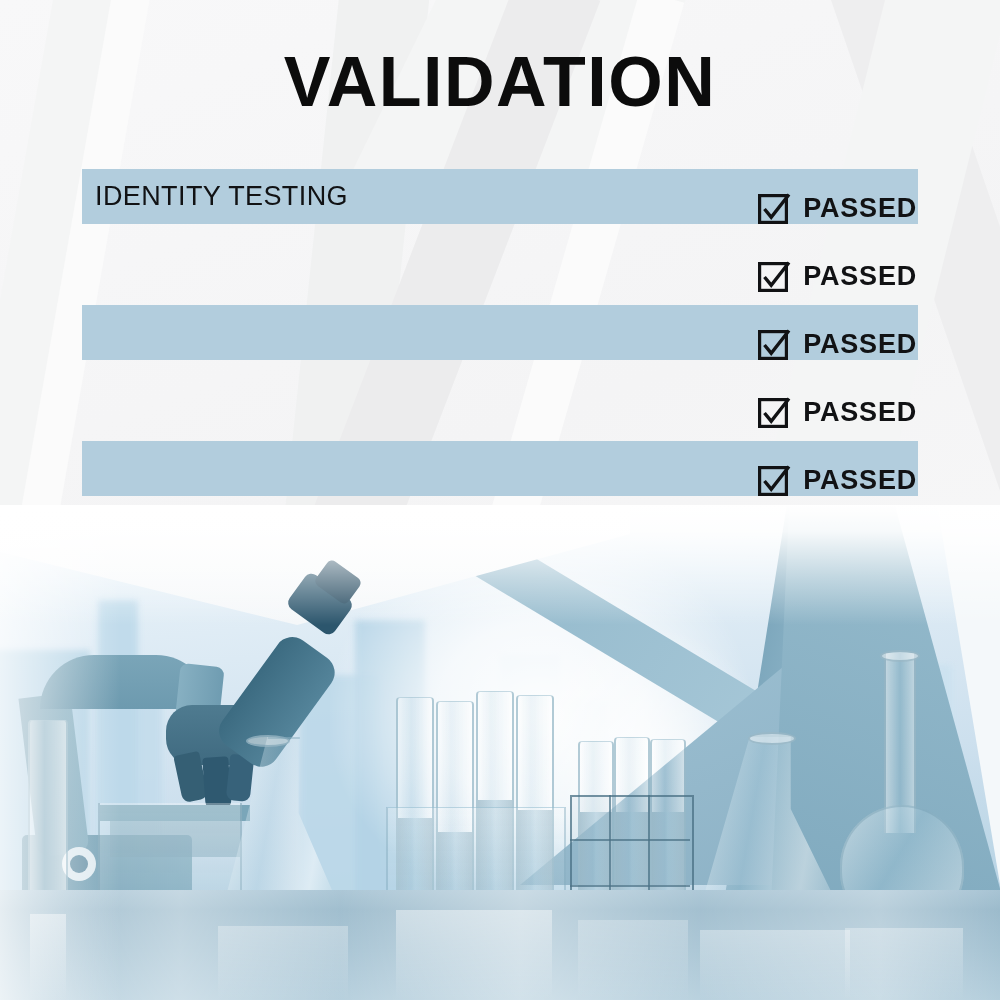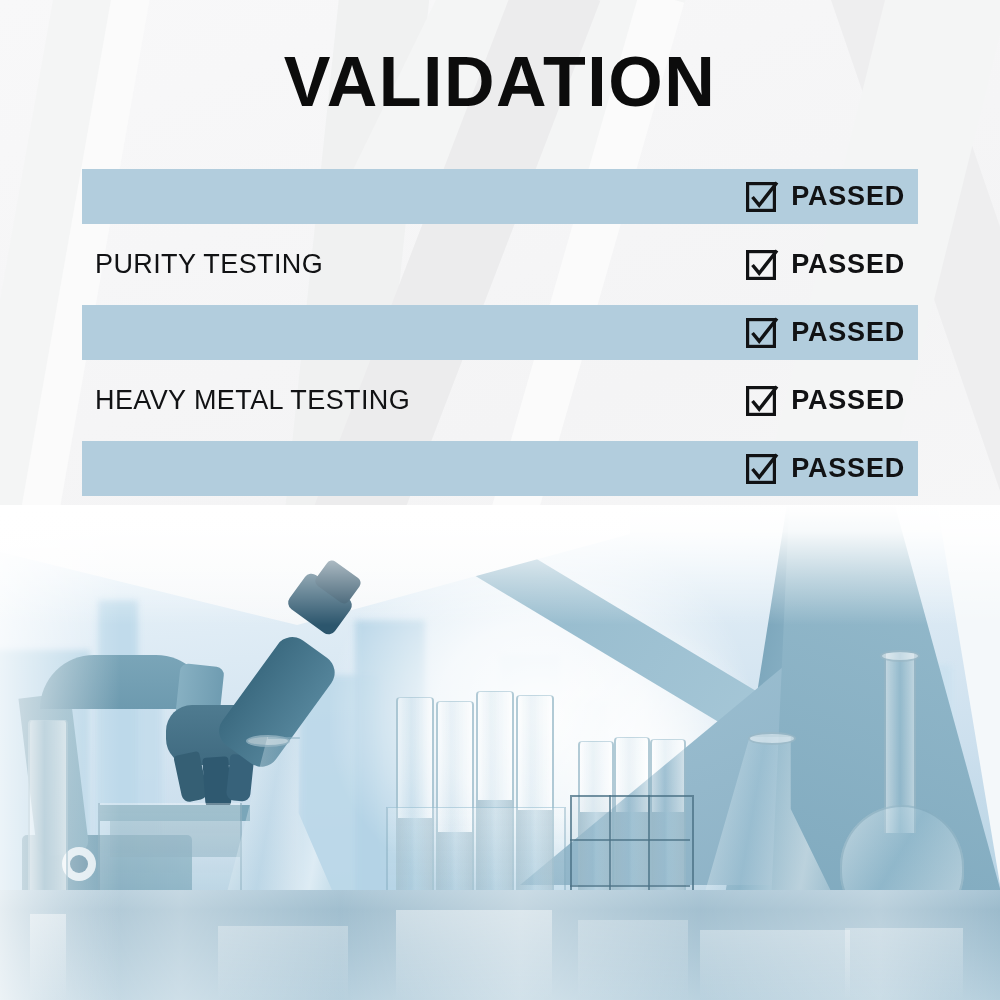--- a/index.html
+++ b/index.html
@@ -65,23 +65,23 @@
     font-size: 27px;
     font-weight: 500;
     letter-spacing: 0.4px;
     color: #111214;
     white-space: nowrap;
     margin-left: 13px;
   }
   .row.indent .row-label { margin-left: 22px; }
   .row-status {
     position: absolute;
-    right: 12px;
+    right: 0;
     display: flex;
-    align-items: center;
+    align-items: flex-end;
     height: 100%;
   }
   .checkbox {
     width: 30px;
     height: 30px;
     position: relative;
     overflow: visible;
     flex: 0 0 auto;
   }
   .checkbox svg { display: block; overflow: visible; }
@@ -194,33 +194,33 @@
 
   <div class="ribbon lighter" style="left:905px;top:-80px;width:120px;height:560px;transform:rotate(14deg);"></div>
 
   <div class="ribbon white" style="left:640px;top:-10px;width:46px;height:560px;transform:rotate(16deg);"></div>
 
   <div class="title">VALIDATION</div>
 
   <div class="rows">
 
     <div class="row band">
+      <span class="row-label">IDENTITY TESTING</span>
       <span class="row-status">
         <span class="checkbox">
           <svg width="30" height="30" viewBox="0 0 30 30">
             <rect x="1.6" y="1.6" width="26.8" height="26.8" fill="none" stroke="#111214" stroke-width="3.2"></rect>
             <path d="M6.5 15 L13.2 23.2 L31 0.5" fill="none" stroke="#111214" stroke-width="3.4" stroke-linecap="butt" stroke-linejoin="miter"></path>
           </svg>
         </span>
         <span class="status-text">PASSED</span>
       </span>
     </div>
 
     <div class="row">
-      <span class="row-label">PURITY TESTING</span>
       <span class="row-status">
         <span class="checkbox">
           <svg width="30" height="30" viewBox="0 0 30 30">
             <rect x="1.6" y="1.6" width="26.8" height="26.8" fill="none" stroke="#111214" stroke-width="3.2"></rect>
             <path d="M6.5 15 L13.2 23.2 L31 0.5" fill="none" stroke="#111214" stroke-width="3.4" stroke-linecap="butt" stroke-linejoin="miter"></path>
           </svg>
         </span>
         <span class="status-text">PASSED</span>
       </span>
     </div>
@@ -231,21 +231,20 @@
           <svg width="30" height="30" viewBox="0 0 30 30">
             <rect x="1.6" y="1.6" width="26.8" height="26.8" fill="none" stroke="#111214" stroke-width="3.2"></rect>
             <path d="M6.5 15 L13.2 23.2 L31 0.5" fill="none" stroke="#111214" stroke-width="3.4" stroke-linecap="butt" stroke-linejoin="miter"></path>
           </svg>
         </span>
         <span class="status-text">PASSED</span>
       </span>
     </div>
 
     <div class="row">
-      <span class="row-label">HEAVY METAL TESTING</span>
       <span class="row-status">
         <span class="checkbox">
           <svg width="30" height="30" viewBox="0 0 30 30">
             <rect x="1.6" y="1.6" width="26.8" height="26.8" fill="none" stroke="#111214" stroke-width="3.2"></rect>
             <path d="M6.5 15 L13.2 23.2 L31 0.5" fill="none" stroke="#111214" stroke-width="3.4" stroke-linecap="butt" stroke-linejoin="miter"></path>
           </svg>
         </span>
         <span class="status-text">PASSED</span>
       </span>
     </div>

